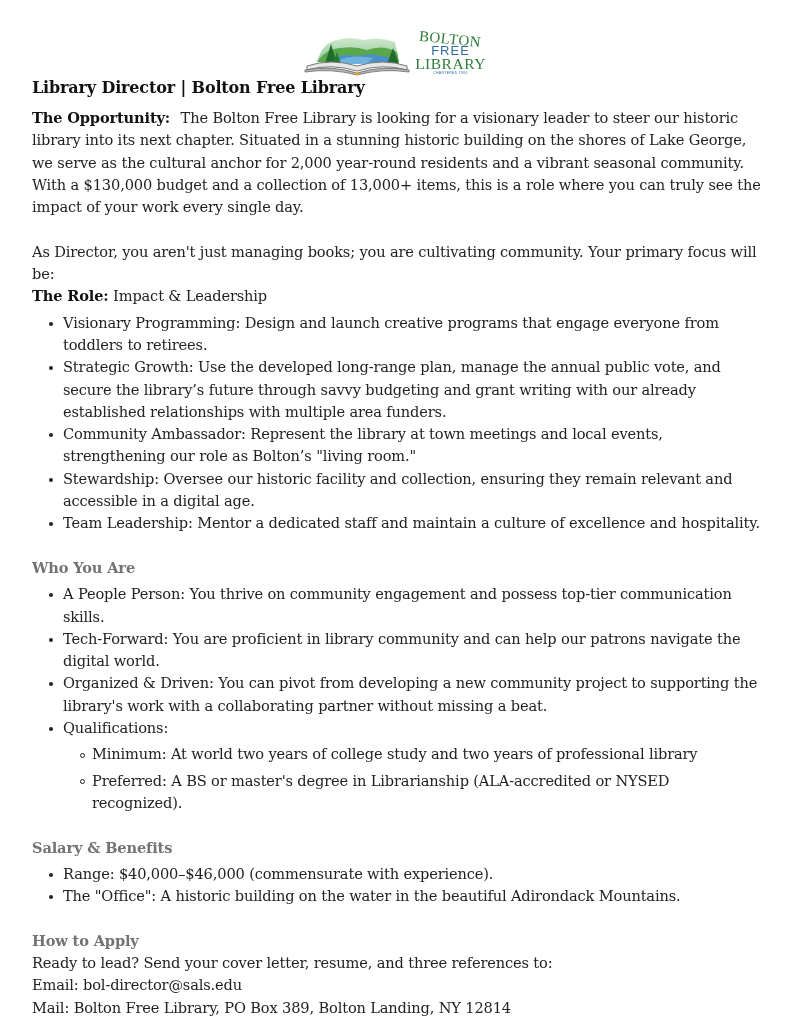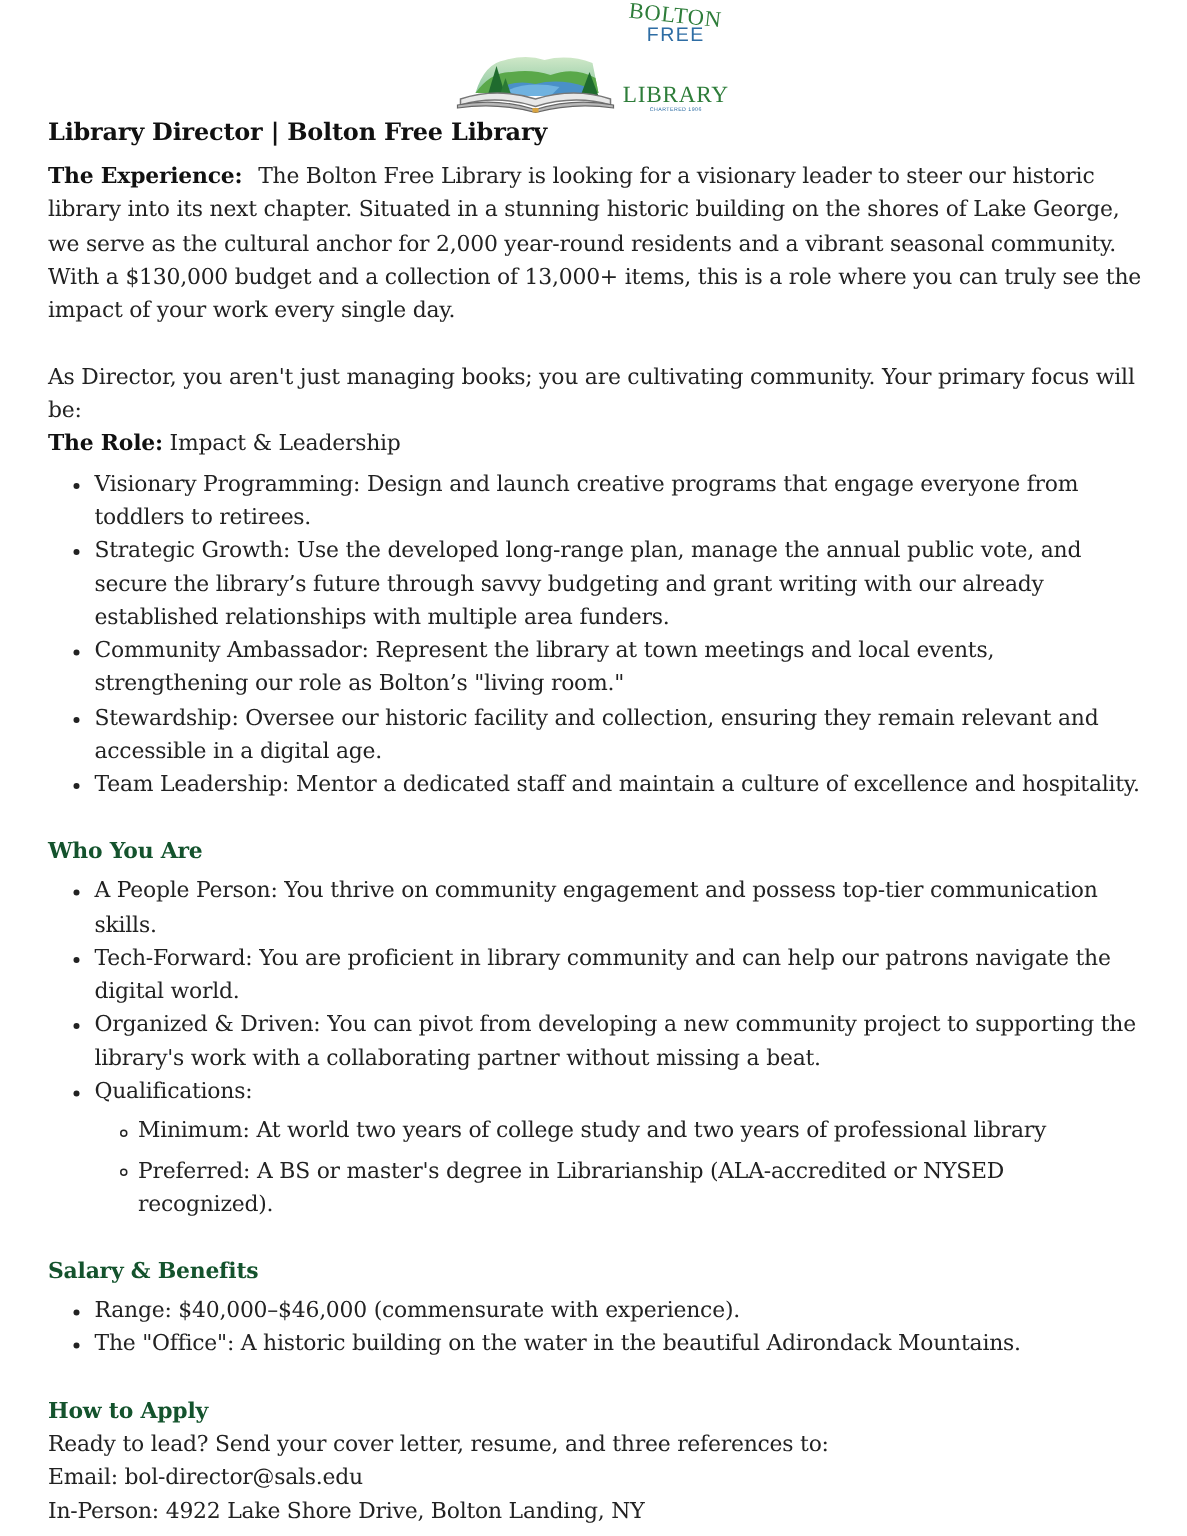--- a/index.html
+++ b/index.html
@@ -55,21 +55,20 @@
       font-size: 13px;
       line-height: 10px;
       color: #2e6da4;
       font-weight: normal;
       letter-spacing: 1px;
     }
     .logo-library {
       font-size: 15.5px;
       line-height: 15px;
       letter-spacing: 0.5px;
-      margin-top: 28px;
     }
     .logo-chartered {
       font-family: "Liberation Sans", sans-serif;
       font-size: 3.5px;
       line-height: 5px;
       color: #2e6da4;
       letter-spacing: 0.3px;
     }
     .doc-title {
       text-align: left;
@@ -109,21 +108,21 @@
     ul.sub > li::before {
       content: "";
       position: absolute;
       left: 44px;
       top: 9.5px;
       width: 3px;
       height: 3px;
       border-radius: 50%;
       border: 1px solid #222222;
     }
-    .heading { font-weight: bold; color: #14532d; }
+    .heading { font-weight: bold; color: #737373; }
     .gap-inline { display: inline-block; width: 6px; }
   </style>
 </head>
 <body>
 
 <div class="page">
 
   <div class="logo-wrap">
     <svg class="logo-img" viewBox="0 0 108 44">
       <defs>
@@ -150,21 +149,21 @@
       <span class="logo-bolton">BOLTON</span>
       <span class="logo-free">FREE</span>
       <span class="logo-library">LIBRARY</span>
       <span class="logo-chartered">CHARTERED 1906</span>
     </div>
   </div>
 
   <div class="doc-title">Library Director | Bolton Free Library</div>
 
   <p class="para">
-    <b>The Experience:</b><span class="gap-inline"></span>
+    <b>The Opportunity:</b><span class="gap-inline"></span>
     <span>The Bolton Free Library is looking for a visionary leader to steer our historic library into its next chapter. Situated in a stunning historic building on the shores of Lake George, we serve as the cultural anchor for 2,000 year-round residents and a vibrant seasonal community. With a $130,000 budget and a collection of 13,000+ items, this is a role where you can truly see the impact of your work every single day.</span>
   </p>
 
   <div class="section">
     <p>As Director, you aren't just managing books; you are cultivating community. Your primary focus will be:</p>
     <p>
       <b>The Role:</b>
       <span>Impact &amp; Leadership</span>
     </p>
     <ul class="bullets">
@@ -197,16 +196,17 @@
     <ul class="bullets">
       <li>Range: $40,000–$46,000 (commensurate with experience).</li>
       <li>The "Office": A historic building on the water in the beautiful Adirondack Mountains.</li>
     </ul>
   </div>
 
   <div>
     <p class="heading">How to Apply</p>
     <p>Ready to lead? Send your cover letter, resume, and three references to:</p>
     <p>Email: bol-director@sals.edu</p>
+    <p>Mail: Bolton Free Library, PO Box 389, Bolton Landing, NY 12814</p>
     <p>In-Person: 4922 Lake Shore Drive, Bolton Landing, NY</p>
   </div>
 
 </div>
 
 </body></html>

